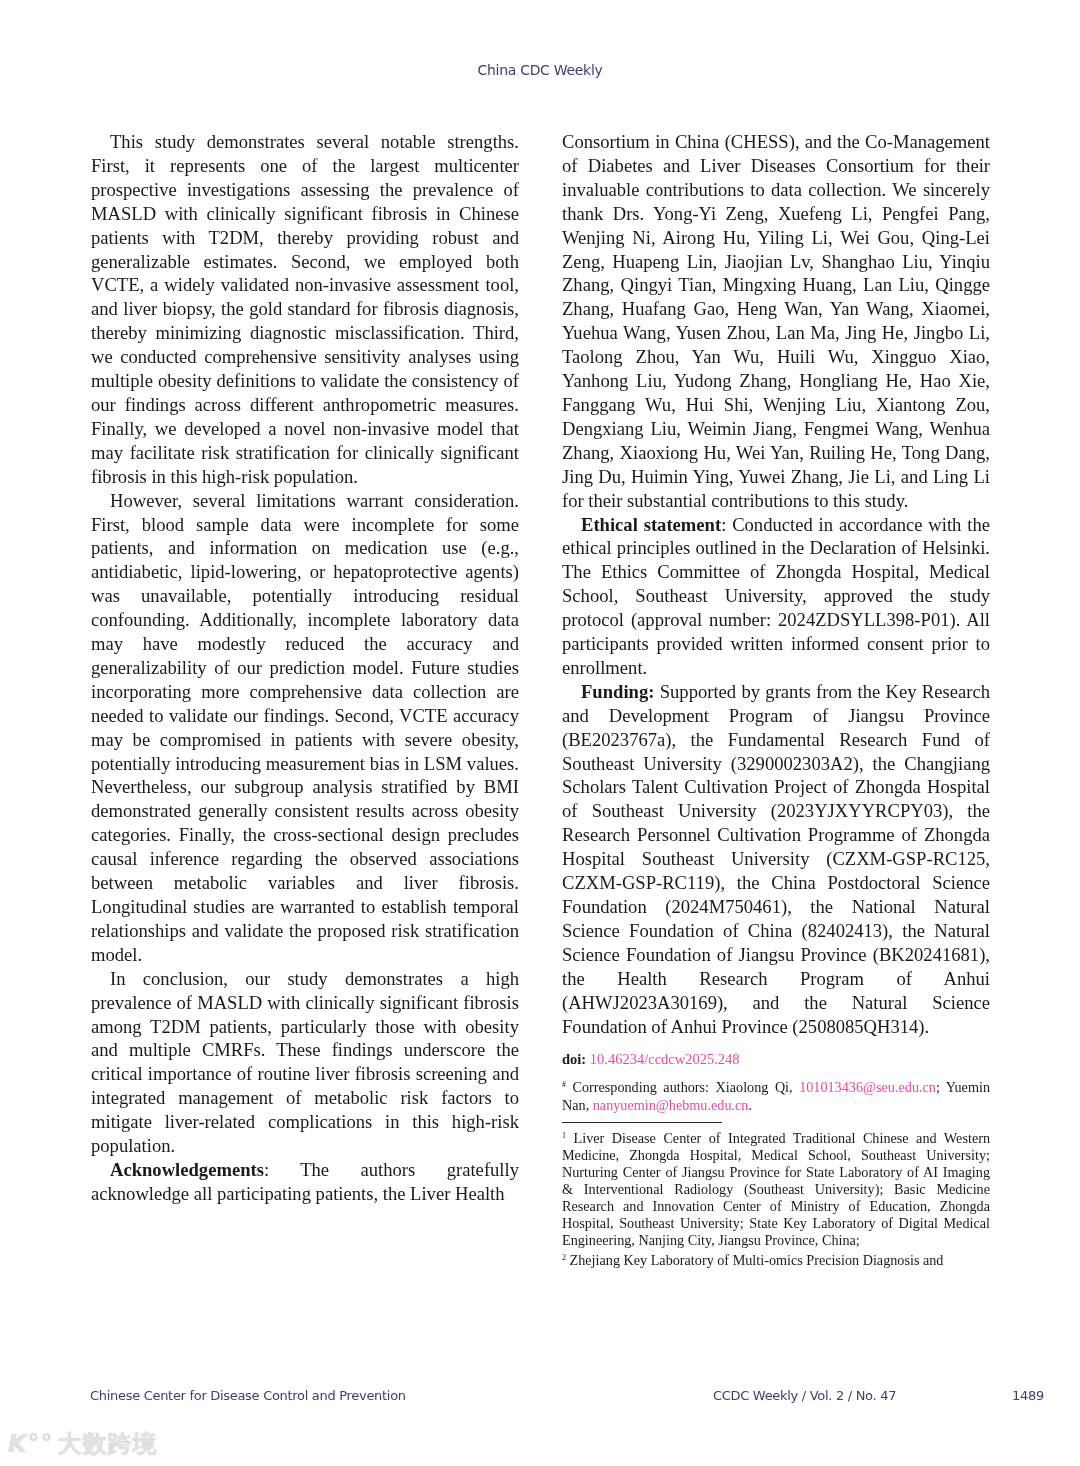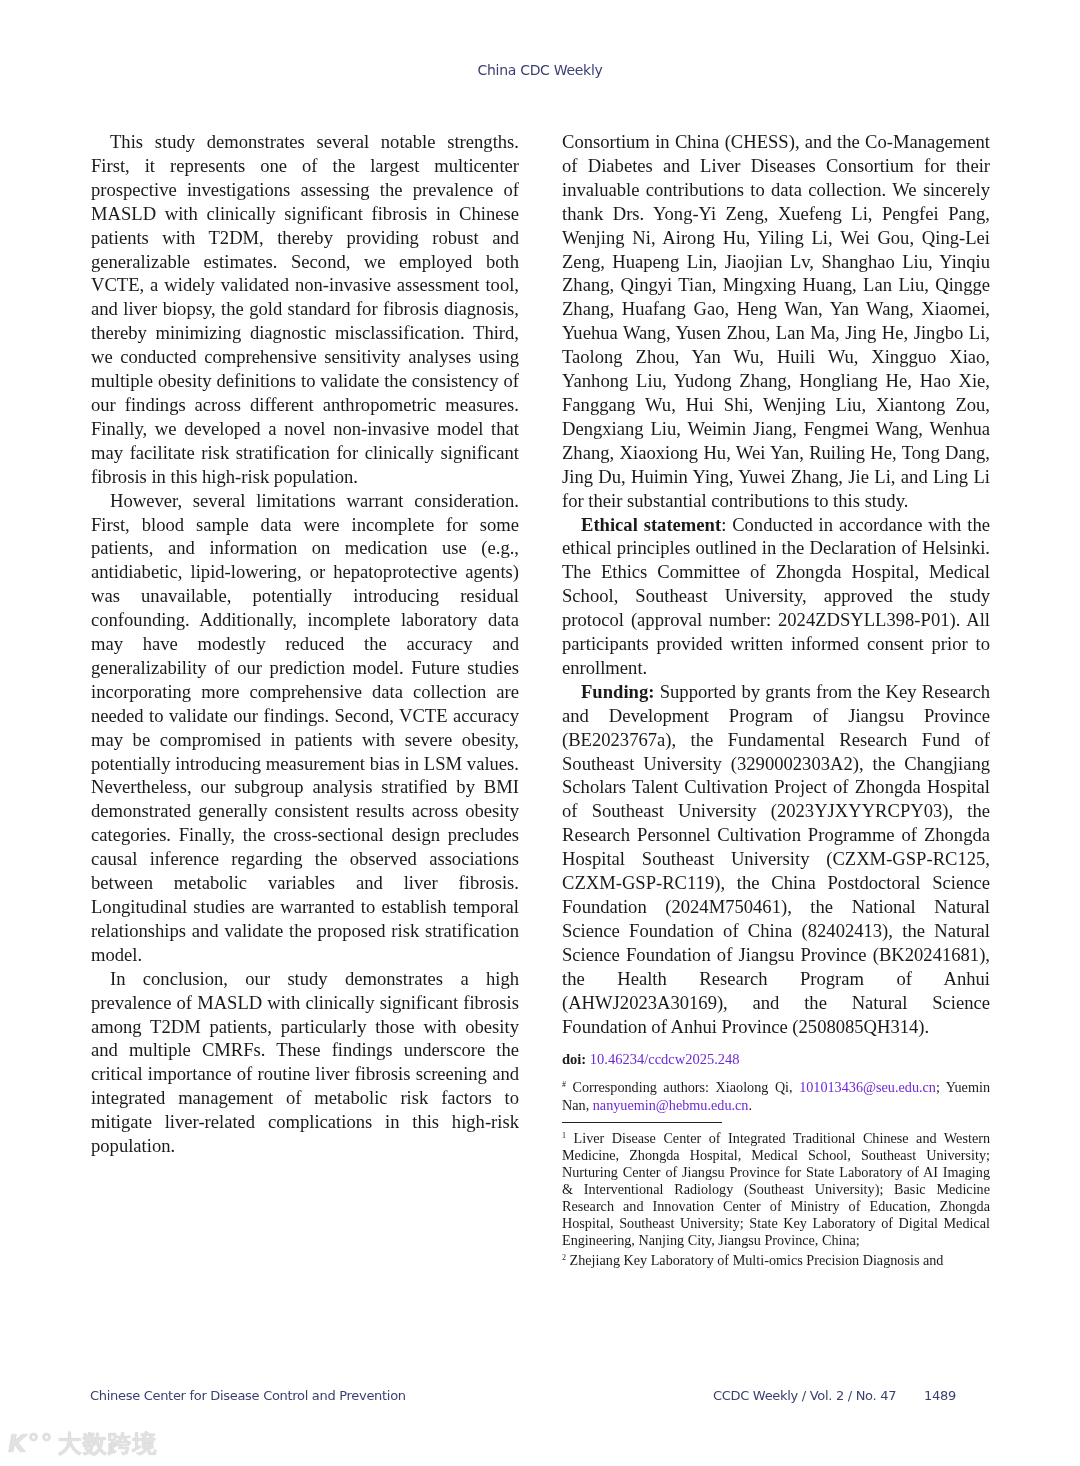--- a/index.html
+++ b/index.html
@@ -15,54 +15,55 @@
     color: #1a1a1a; text-align: justify;
   }
   .col-left { left: 91px; }
   .col-right { left: 562px; }
   .col p { margin: 0; }
   .col p.indent { text-indent: 19px; }
   .col b { font-weight: bold; }
   .doi {
     margin-top: 12px !important; font-size: 14.5px; line-height: 18px;
   }
-  .doi a, .corr a { color: #6d28d9; text-decoration: none; }
+  .doi a, .corr a { color: #ec4899; text-decoration: none; }
   .corr {
     margin-top: 8px !important; font-size: 14.2px; line-height: 18px;
   }
   .corr sup, .affil sup { font-size: 8px; vertical-align: 5px; }
   .fn-rule {
     width: 160px; border: 0; border-top: 1.5px solid #222; margin: 8px 0 4px 0;
   }
   .affil { font-size: 14.2px; line-height: 17px; }
   .footer {
     position: absolute; top: 1388px;
     font-family: "DejaVu Sans", sans-serif; font-size: 13px; color: #3a3f72;
     letter-spacing: -0.3px;
   }
   .footer-left { left: 90px; }
   .footer-mid { left: 713px; }
-  .footer-right { left: 924px; }
+  .footer-right { left: 1012px; }
   .watermark {
     position: absolute; top: 1428px; left: 8px;
     font-family: "DejaVu Sans", sans-serif; font-size: 24px; font-weight: bold;
     color: #e2e2e2; letter-spacing: 1px;
     text-shadow: 0 0 1px #b8b8b8;
   }
   .watermark .logo { font-style: italic; margin-right: 4px; }
 </style>
 </head>
 <body>
 
 <div class="running-header">China CDC Weekly</div>
 
 <div class="col col-left">
   <p class="indent">This study demonstrates several notable strengths. First, it represents one of the largest multicenter prospective investigations assessing the prevalence of MASLD with clinically significant fibrosis in Chinese patients with T2DM, thereby providing robust and generalizable estimates. Second, we employed both VCTE, a widely validated non-invasive assessment tool, and liver biopsy, the gold standard for fibrosis diagnosis, thereby minimizing diagnostic misclassification. Third, we conducted comprehensive sensitivity analyses using multiple obesity definitions to validate the consistency of our findings across different anthropometric measures. Finally, we developed a novel non-invasive model that may facilitate risk stratification for clinically significant fibrosis in this high-risk population.</p>
   <p class="indent">However, several limitations warrant consideration. First, blood sample data were incomplete for some patients, and information on medication use (e.g., antidiabetic, lipid-lowering, or hepatoprotective agents) was unavailable, potentially introducing residual confounding. Additionally, incomplete laboratory data may have modestly reduced the accuracy and generalizability of our prediction model. Future studies incorporating more comprehensive data collection are needed to validate our findings. Second, VCTE accuracy may be compromised in patients with severe obesity, potentially introducing measurement bias in LSM values. Nevertheless, our subgroup analysis stratified by BMI demonstrated generally consistent results across obesity categories. Finally, the cross-sectional design precludes causal inference regarding the observed associations between metabolic variables and liver fibrosis. Longitudinal studies are warranted to establish temporal relationships and validate the proposed risk stratification model.</p>
   <p class="indent">In conclusion, our study demonstrates a high prevalence of MASLD with clinically significant fibrosis among T2DM patients, particularly those with obesity and multiple CMRFs. These findings underscore the critical importance of routine liver fibrosis screening and integrated management of metabolic risk factors to mitigate liver-related complications in this high-risk population.</p>
+  <p class="indent"><b>Acknowledgements</b><span>: The authors gratefully acknowledge all participating patients, the Liver Health</span></p>
 </div>
 
 <div class="col col-right">
   <p>Consortium in China (CHESS), and the Co-Management of Diabetes and Liver Diseases Consortium for their invaluable contributions to data collection. We sincerely thank Drs. Yong-Yi Zeng, Xuefeng Li, Pengfei Pang, Wenjing Ni, Airong Hu, Yiling Li, Wei Gou, Qing-Lei Zeng, Huapeng Lin, Jiaojian Lv, Shanghao Liu, Yinqiu Zhang, Qingyi Tian, Mingxing Huang, Lan Liu, Qingge Zhang, Huafang Gao, Heng Wan, Yan Wang, Xiaomei, Yuehua Wang, Yusen Zhou, Lan Ma, Jing He, Jingbo Li, Taolong Zhou, Yan Wu, Huili Wu, Xingguo Xiao, Yanhong Liu, Yudong Zhang, Hongliang He, Hao Xie, Fanggang Wu, Hui Shi, Wenjing Liu, Xiantong Zou, Dengxiang Liu, Weimin Jiang, Fengmei Wang, Wenhua Zhang, Xiaoxiong Hu, Wei Yan, Ruiling He, Tong Dang, Jing Du, Huimin Ying, Yuwei Zhang, Jie Li, and Ling Li for their substantial contributions to this study.</p>
   <p class="indent"><b>Ethical statement</b><span>: Conducted in accordance with the ethical principles outlined in the Declaration of Helsinki. The Ethics Committee of Zhongda Hospital, Medical School, Southeast University, approved the study protocol (approval number: 2024ZDSYLL398-P01). All participants provided written informed consent prior to enrollment.</span></p>
   <p class="indent"><b>Funding:</b><span> Supported by grants from the Key Research and Development Program of Jiangsu Province (BE2023767a), the Fundamental Research Fund of Southeast University (3290002303A2), the Changjiang Scholars Talent Cultivation Project of Zhongda Hospital of Southeast University (2023YJXYYRCPY03), the Research Personnel Cultivation Programme of Zhongda Hospital Southeast University (CZXM-GSP-RC125, CZXM-GSP-RC119), the China Postdoctoral Science Foundation (2024M750461), the National Natural Science Foundation of China (82402413), the Natural Science Foundation of Jiangsu Province (BK20241681), the Health Research Program of Anhui (AHWJ2023A30169), and the Natural Science Foundation of Anhui Province (2508085QH314).</span></p>
   <p class="doi"><b>doi:</b> <a>10.46234/ccdcw2025.248</a></p>
   <p class="corr"><sup>#</sup><span> Corresponding authors: Xiaolong Qi, </span><a>101013436@seu.edu.cn</a><span>; Yuemin Nan, </span><a>nanyuemin@hebmu.edu.cn</a><span>.</span></p>
   <hr class="fn-rule">
   <p class="affil"><sup>1</sup><span> Liver Disease Center of Integrated Traditional Chinese and Western Medicine, Zhongda Hospital, Medical School, Southeast University; Nurturing Center of Jiangsu Province for State Laboratory of AI Imaging &amp; Interventional Radiology (Southeast University); Basic Medicine Research and Innovation Center of Ministry of Education, Zhongda Hospital, Southeast University; State Key Laboratory of Digital Medical Engineering, Nanjing City, Jiangsu Province, China;</span><br><sup>2</sup><span> Zhejiang Key Laboratory of Multi-omics Precision Diagnosis and</span></p>

